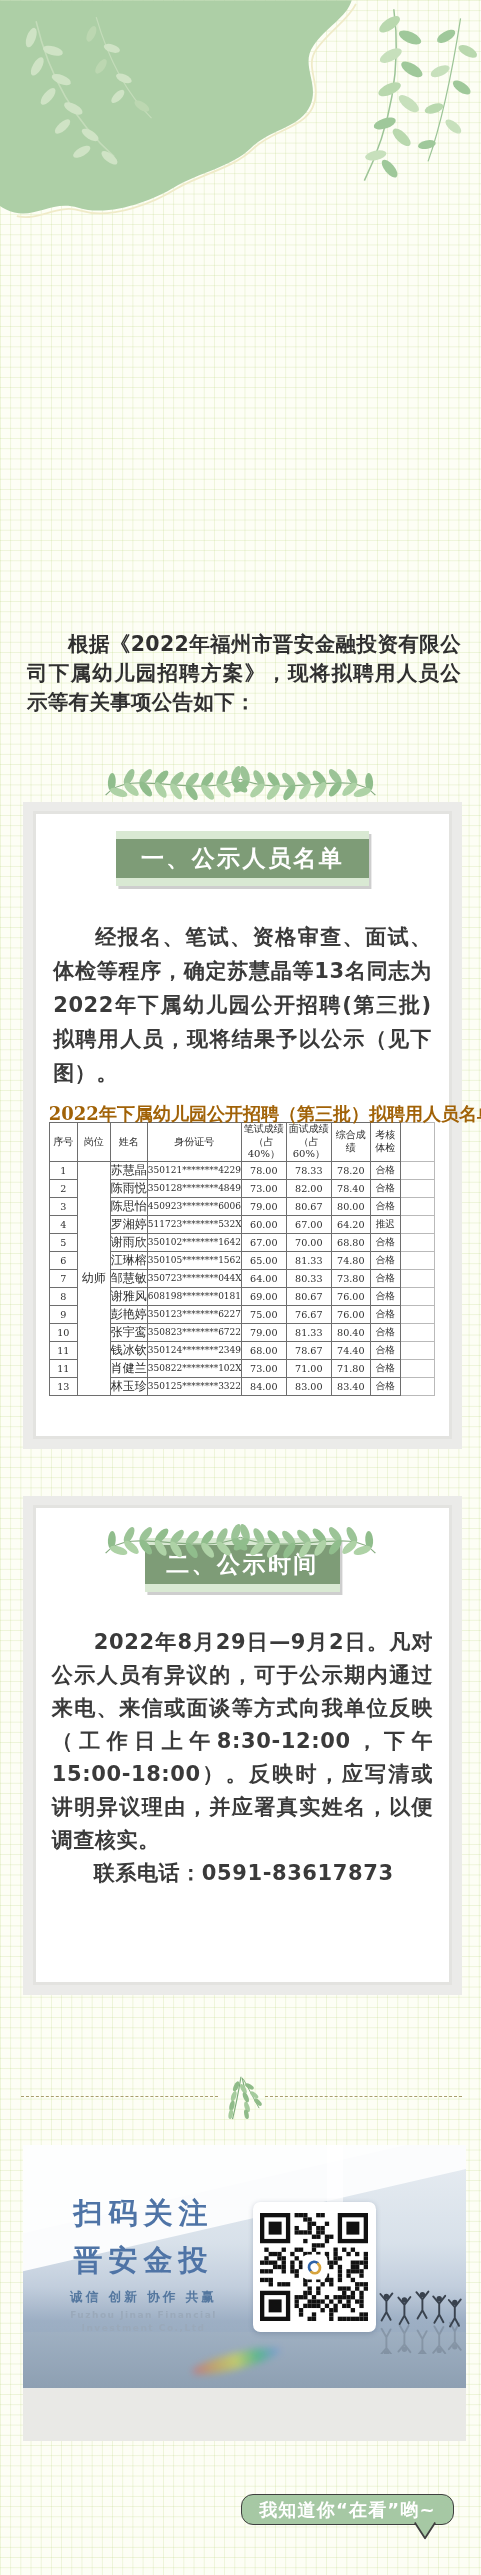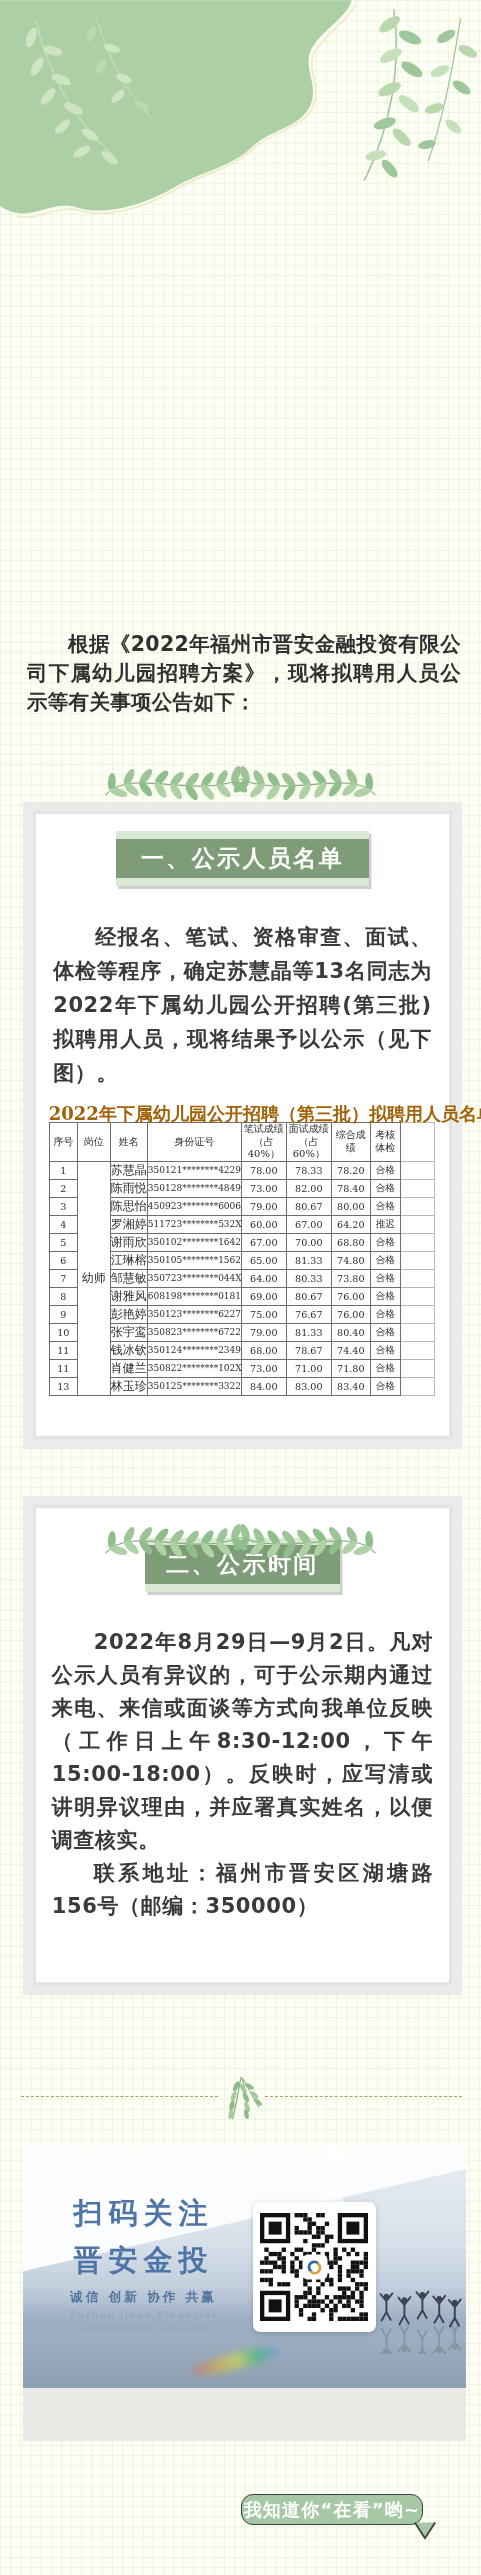--- a/index.html
+++ b/index.html
@@ -63,21 +63,21 @@
   .ft-en1,.ft-en2{position:absolute;left:15px;width:211px;text-align:center;font-size:9px;color:#9aa9ba;
     letter-spacing:1.5px;font-weight:600;}
   .ft-en1{top:165px;} .ft-en2{top:178px;}
   .qr-panel{position:absolute;left:230px;top:57px;width:123px;height:130px;background:#fff;border-radius:7.2px;
     box-shadow:0 1.2px 4.8px rgba(60,80,110,.25);}
   #qr{position:absolute;left:7.2px;top:10.8px;}
   .qr-logo{position:absolute;left:50%;top:50%;transform:translate(-50%,-50%);width:25px;height:25px;background:#fff;
     border-radius:5.4px;display:flex;align-items:center;justify-content:center;}
   .people{position:absolute;left:355px;top:143px;}
   .footer-gray{position:absolute;top:2388px;left:23px;width:443px;height:53px;background:#e9e9e6;}
-  .bubble{position:absolute;left:241px;top:2494px;width:182px;height:31px;line-height:29px;background:#a6c8a4;
+  .bubble{position:absolute;left:241px;top:2494px;width:213px;height:31px;line-height:29px;background:#a6c8a4;
     border:1.8px solid #3f3f3f;border-radius:12px;color:#fff;text-align:center;font-size:18px;font-weight:600;
     letter-spacing:1.2px;z-index:2;box-sizing:border-box;}
   .bubble-tail{position:absolute;left:413px;top:2522px;z-index:3;}
 </style>
 </head>
 <body>
 
 <div id="page">
 
   <svg class="top-decor" width="481" height="241" viewBox="0 0 800 400">
@@ -397,21 +397,21 @@
 
   <section class="card card2">
     <div class="card-inner">
       <div class="banner b2">
         <div class="strip"></div>
         <div class="bar">二、公示时间</div>
         <div class="strip"></div>
       </div>
       <div class="body2">
         <p class="body-text"><b>2022年8月29日—9月2日。</b><span>凡对公示人员有异议的，可于公示期内通过来电、来信或面谈等方式向我单位反映（工作日上午8:30-12:00，下午15:00-18:00）。反映时，应写清或讲明异议理由，并应署真实姓名，以便调查核实。</span></p>
-        <p class="body-text">联系地址：福州市晋安区湖塘路156号（邮编：350000）</p>
+        <p class="body-text">联系电话：0591-83617873</p>
       </div>
     </div>
   </section>
 
   <div class="dash dash-l"></div>
   <div class="dash dash-r"></div>
   <svg class="leaf-cluster" width="58" height="51" viewBox="0 0 96 84">
     <path d="M48,6 C44,30 40,52 34,76" stroke="#7fae7c" stroke-width="2" fill="none"></path>
     <path d="M50,8 C56,32 60,52 58,74" stroke="#7fae7c" stroke-width="2" fill="none"></path>
     <path d="M52,10 C62,28 70,44 78,58" stroke="#7fae7c" stroke-width="1.6" fill="none"></path>

